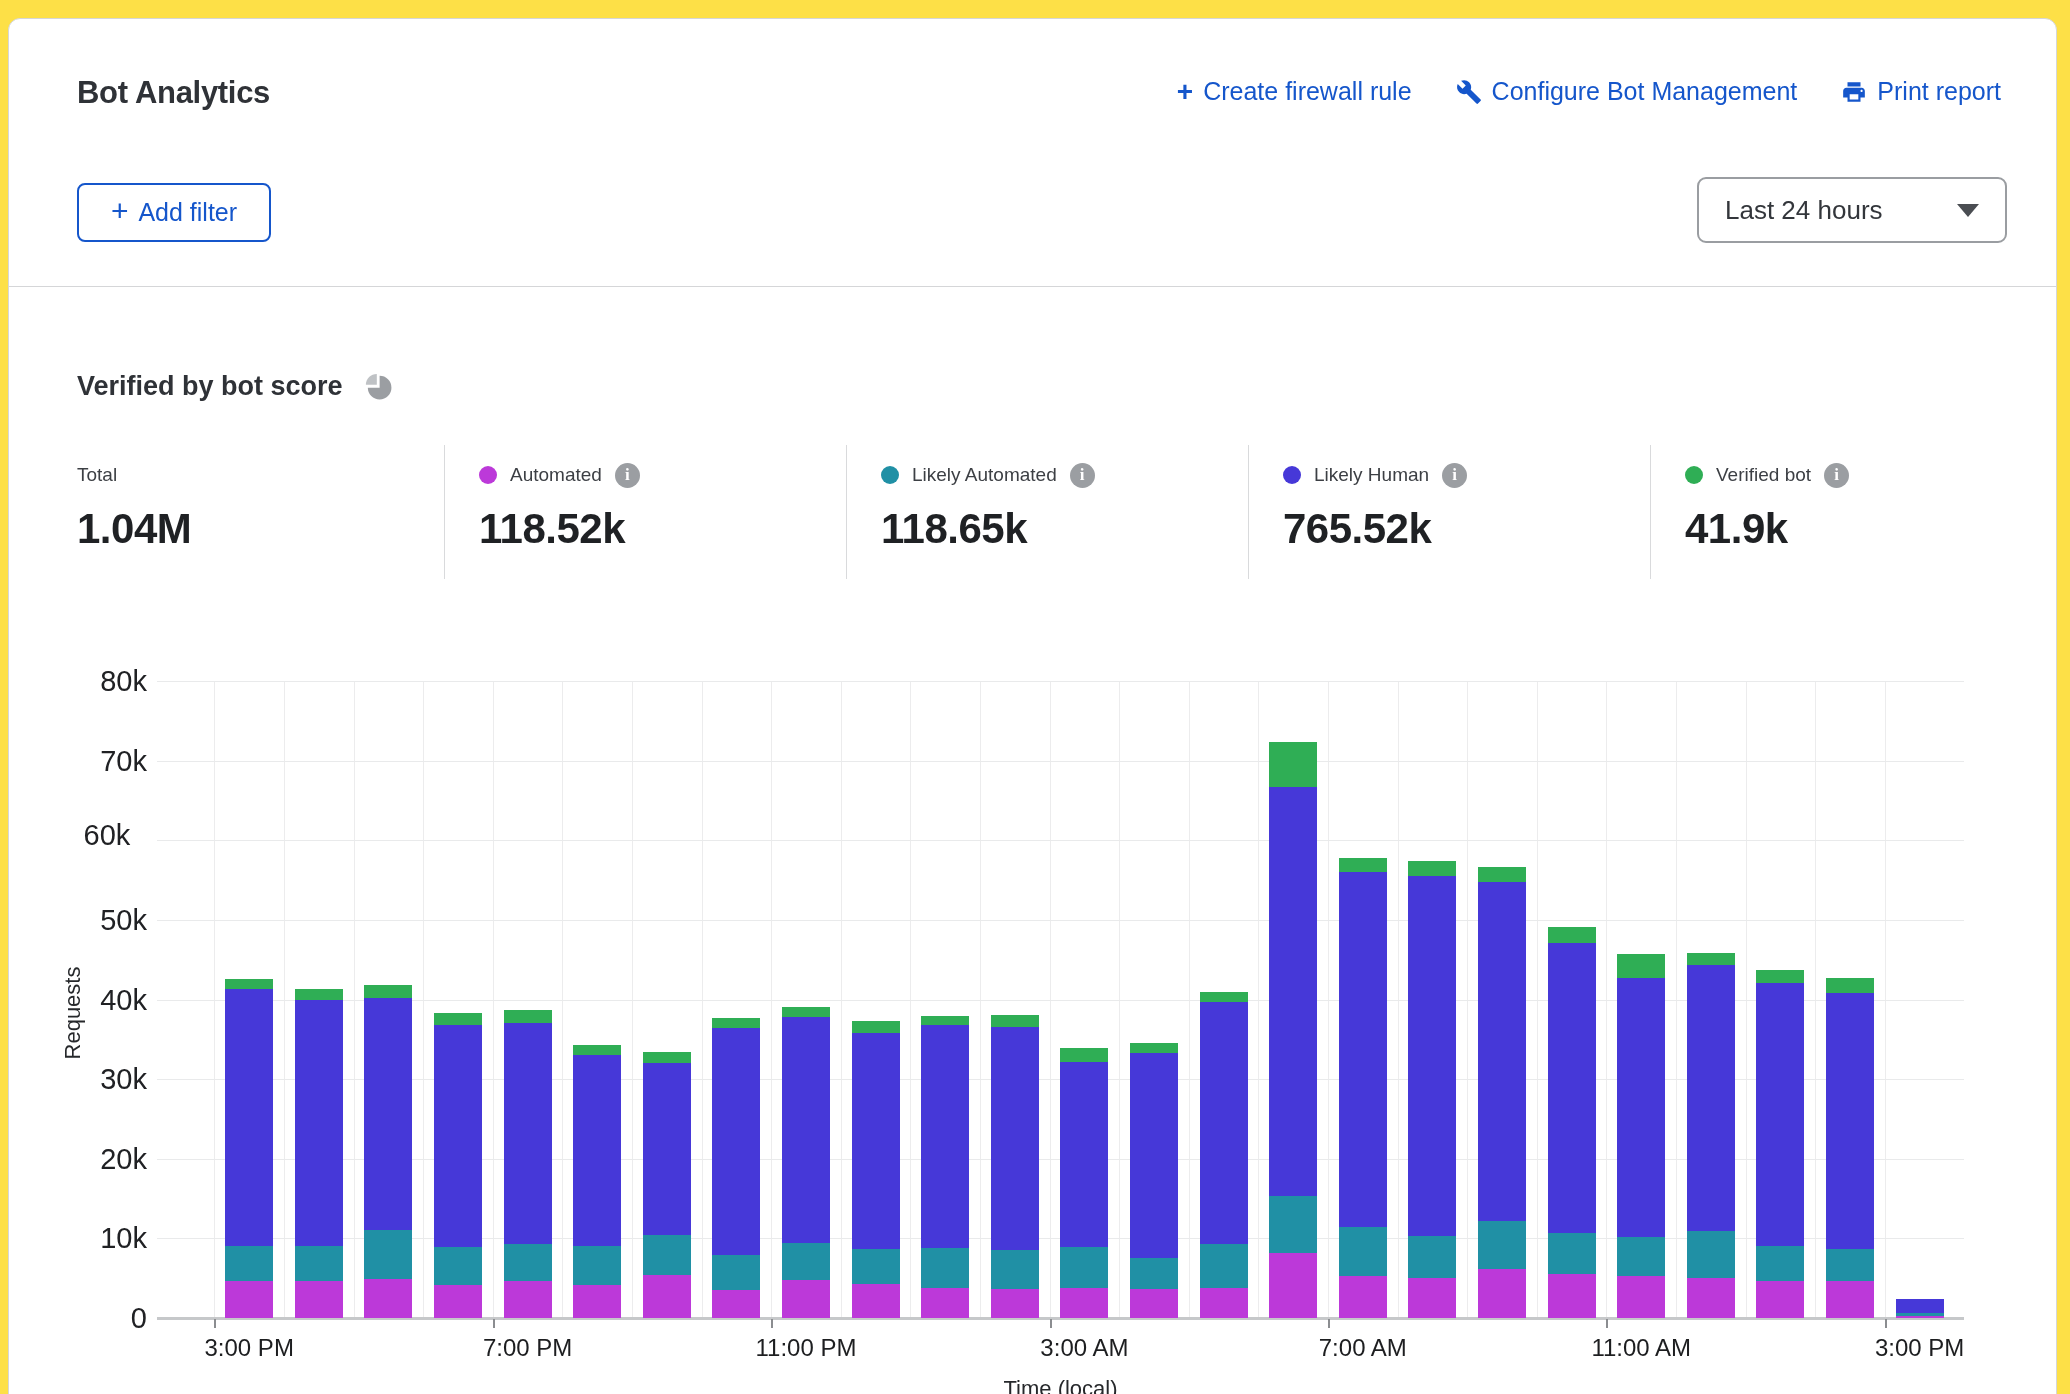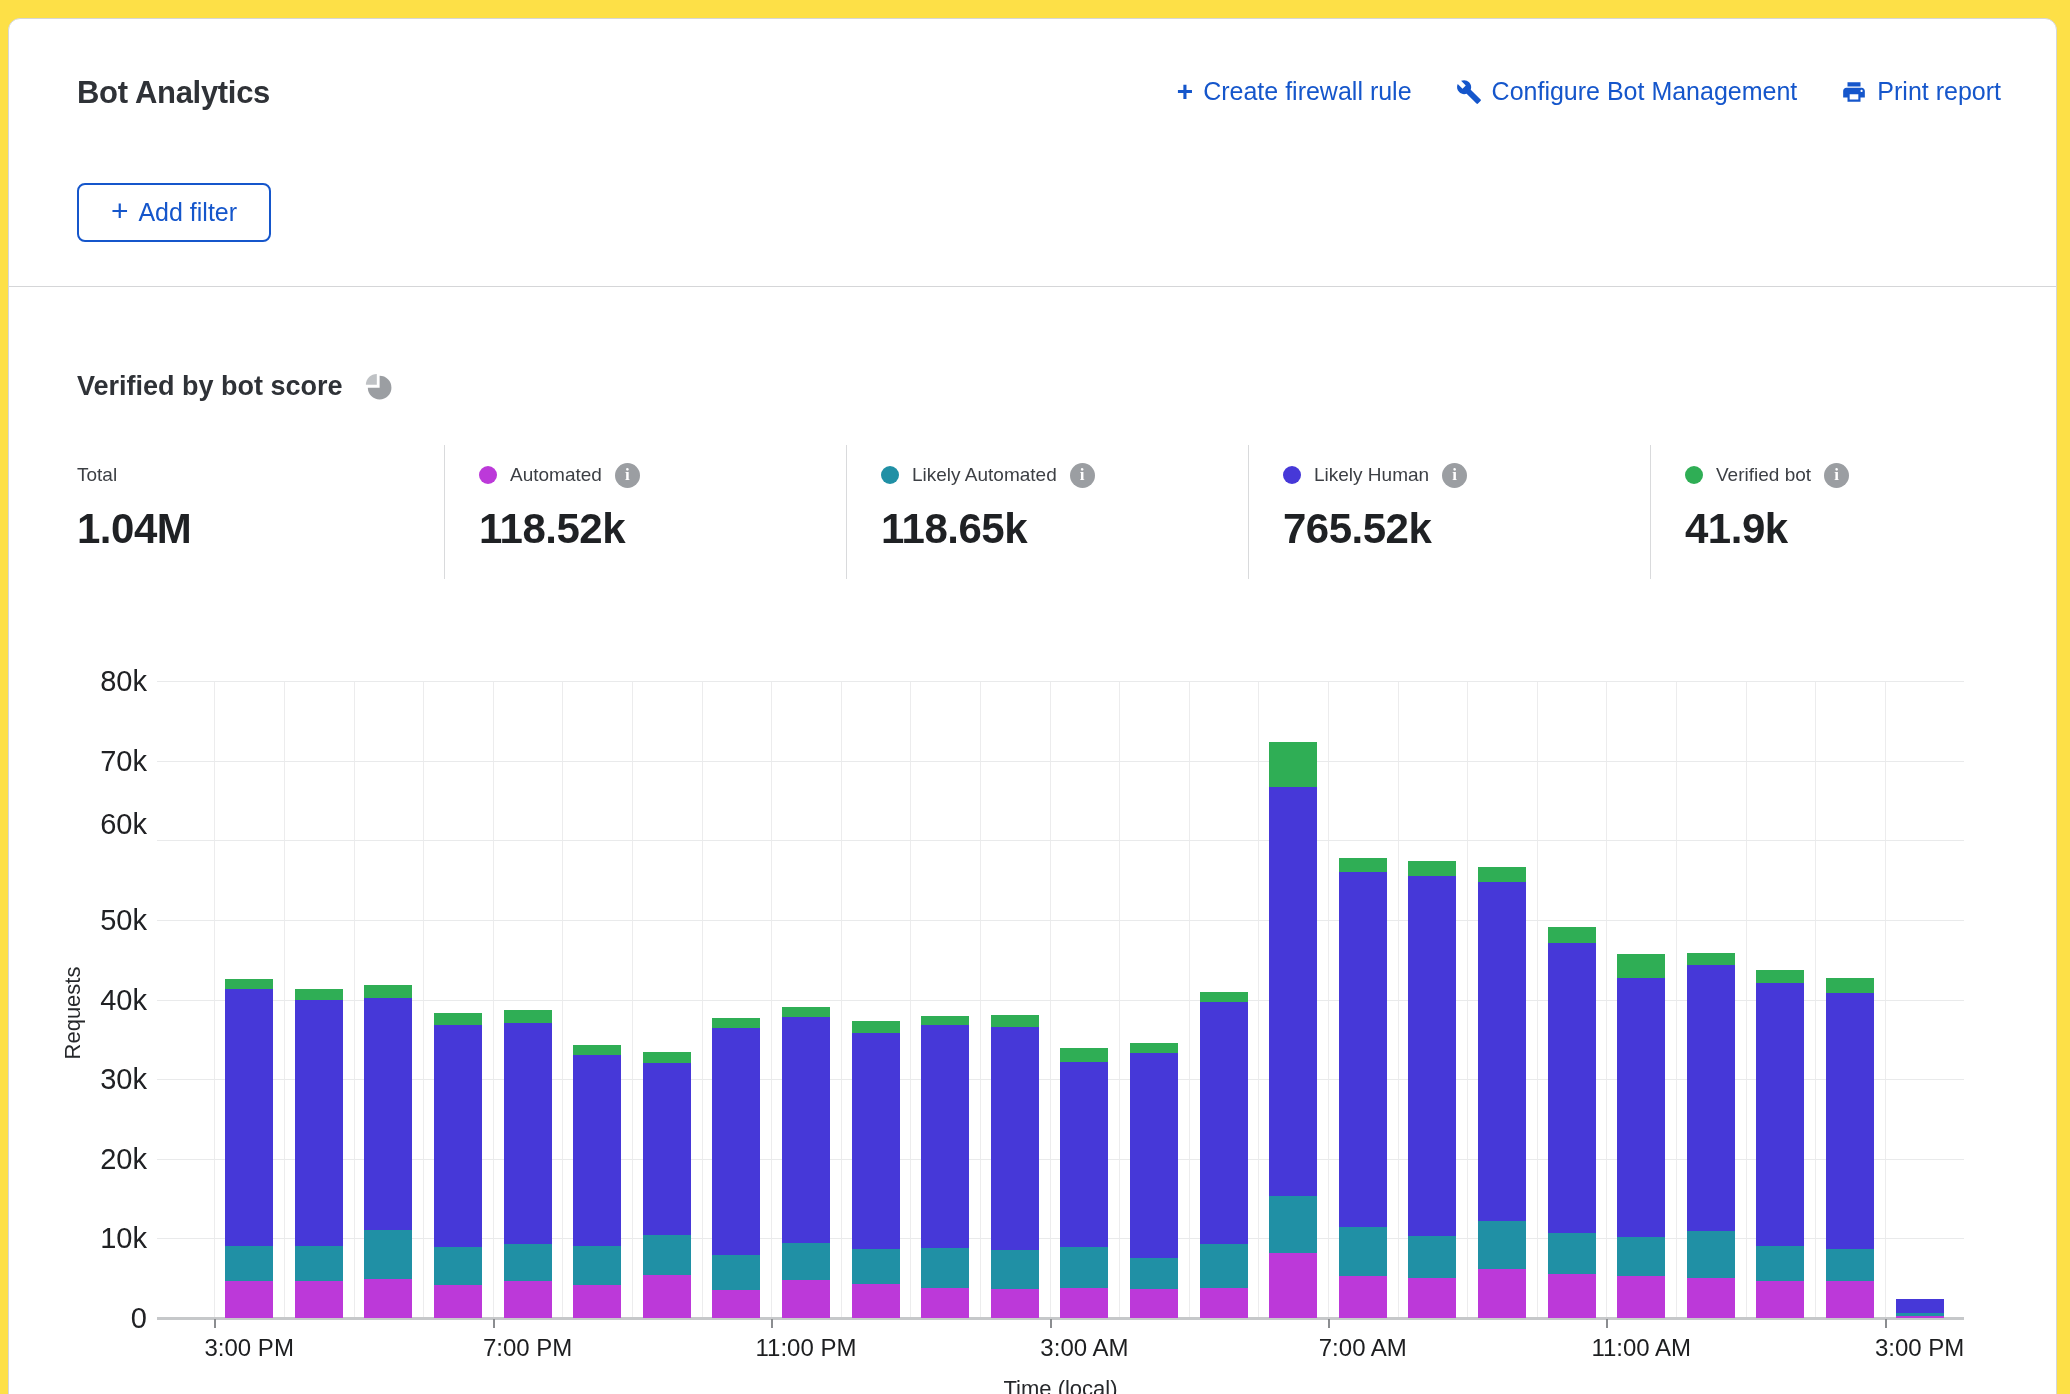--- a/index.html
+++ b/index.html
@@ -102,20 +102,24 @@
         </span>
         <span>Print report</span>
       </a>
     </div>
 
     <button class="add-filter-btn">
       <span class="plus-glyph">+</span>
       <span>Add filter</span>
     </button>
 
+    <div class="time-select">
+      <span class="time-select-value">Last 24 hours</span>
+      <span class="caret-down"></span>
+    </div>
 
     <div class="header-divider"></div>
 
     <div class="section-title-row">
       <span class="section-title">Verified by bot score</span>
       <span class="pie-icon">
         <svg width="27" height="27" viewBox="0 0 24 24">
           <path d="M13 13 V2.5 A10.5 10.5 0 1 1 2.5 13 Z" fill="#9b9ea2"></path>
           <path d="M10.5 10.5 V0.8 A9.7 9.7 0 0 0 0.8 10.5 Z" fill="#bfc2c5"></path>
         </svg>
@@ -204,21 +208,21 @@
         <div class="y-tick-label" style="left: 58px; top: 619.375px;">10k</div>
         <div class="h-grid" style="left: 148px; width: 1807px; top: 539.75px;"></div>
         <div class="y-tick-label" style="left: 58px; top: 539.75px;">20k</div>
         <div class="h-grid" style="left: 148px; width: 1807px; top: 460.125px;"></div>
         <div class="y-tick-label" style="left: 58px; top: 460.125px;">30k</div>
         <div class="h-grid" style="left: 148px; width: 1807px; top: 380.5px;"></div>
         <div class="y-tick-label" style="left: 58px; top: 380.5px;">40k</div>
         <div class="h-grid" style="left: 148px; width: 1807px; top: 300.875px;"></div>
         <div class="y-tick-label" style="left: 58px; top: 300.875px;">50k</div>
         <div class="h-grid" style="left: 148px; width: 1807px; top: 221.25px;"></div>
-        <div class="y-tick-label" style="left: 58px; top: 205px;">60k</div>
+        <div class="y-tick-label" style="left: 58px; top: 216px; text-align: center;">60k</div>
         <div class="h-grid" style="left: 148px; width: 1807px; top: 141.625px;"></div>
         <div class="y-tick-label" style="left: 58px; top: 141.625px;">70k</div>
         <div class="h-grid" style="left: 148px; width: 1807px; top: 62px;"></div>
         <div class="y-tick-label" style="left: 58px; top: 62px;">80k</div>
         <div class="bar" style="left: 216.2px; width: 48px; bottom: 95px; height: 339.202px;">
           <div class="bar-seg" style="height: 36.6275px; background: rgb(188, 57, 217);"></div>
           <div class="bar-seg" style="height: 35.8312px; background: rgb(32, 144, 165);"></div>
           <div class="bar-seg" style="height: 256.392px; background: rgb(70, 56, 216);"></div>
           <div class="bar-seg" style="height: 10.3513px; background: rgb(47, 174, 85);"></div>
         </div>

